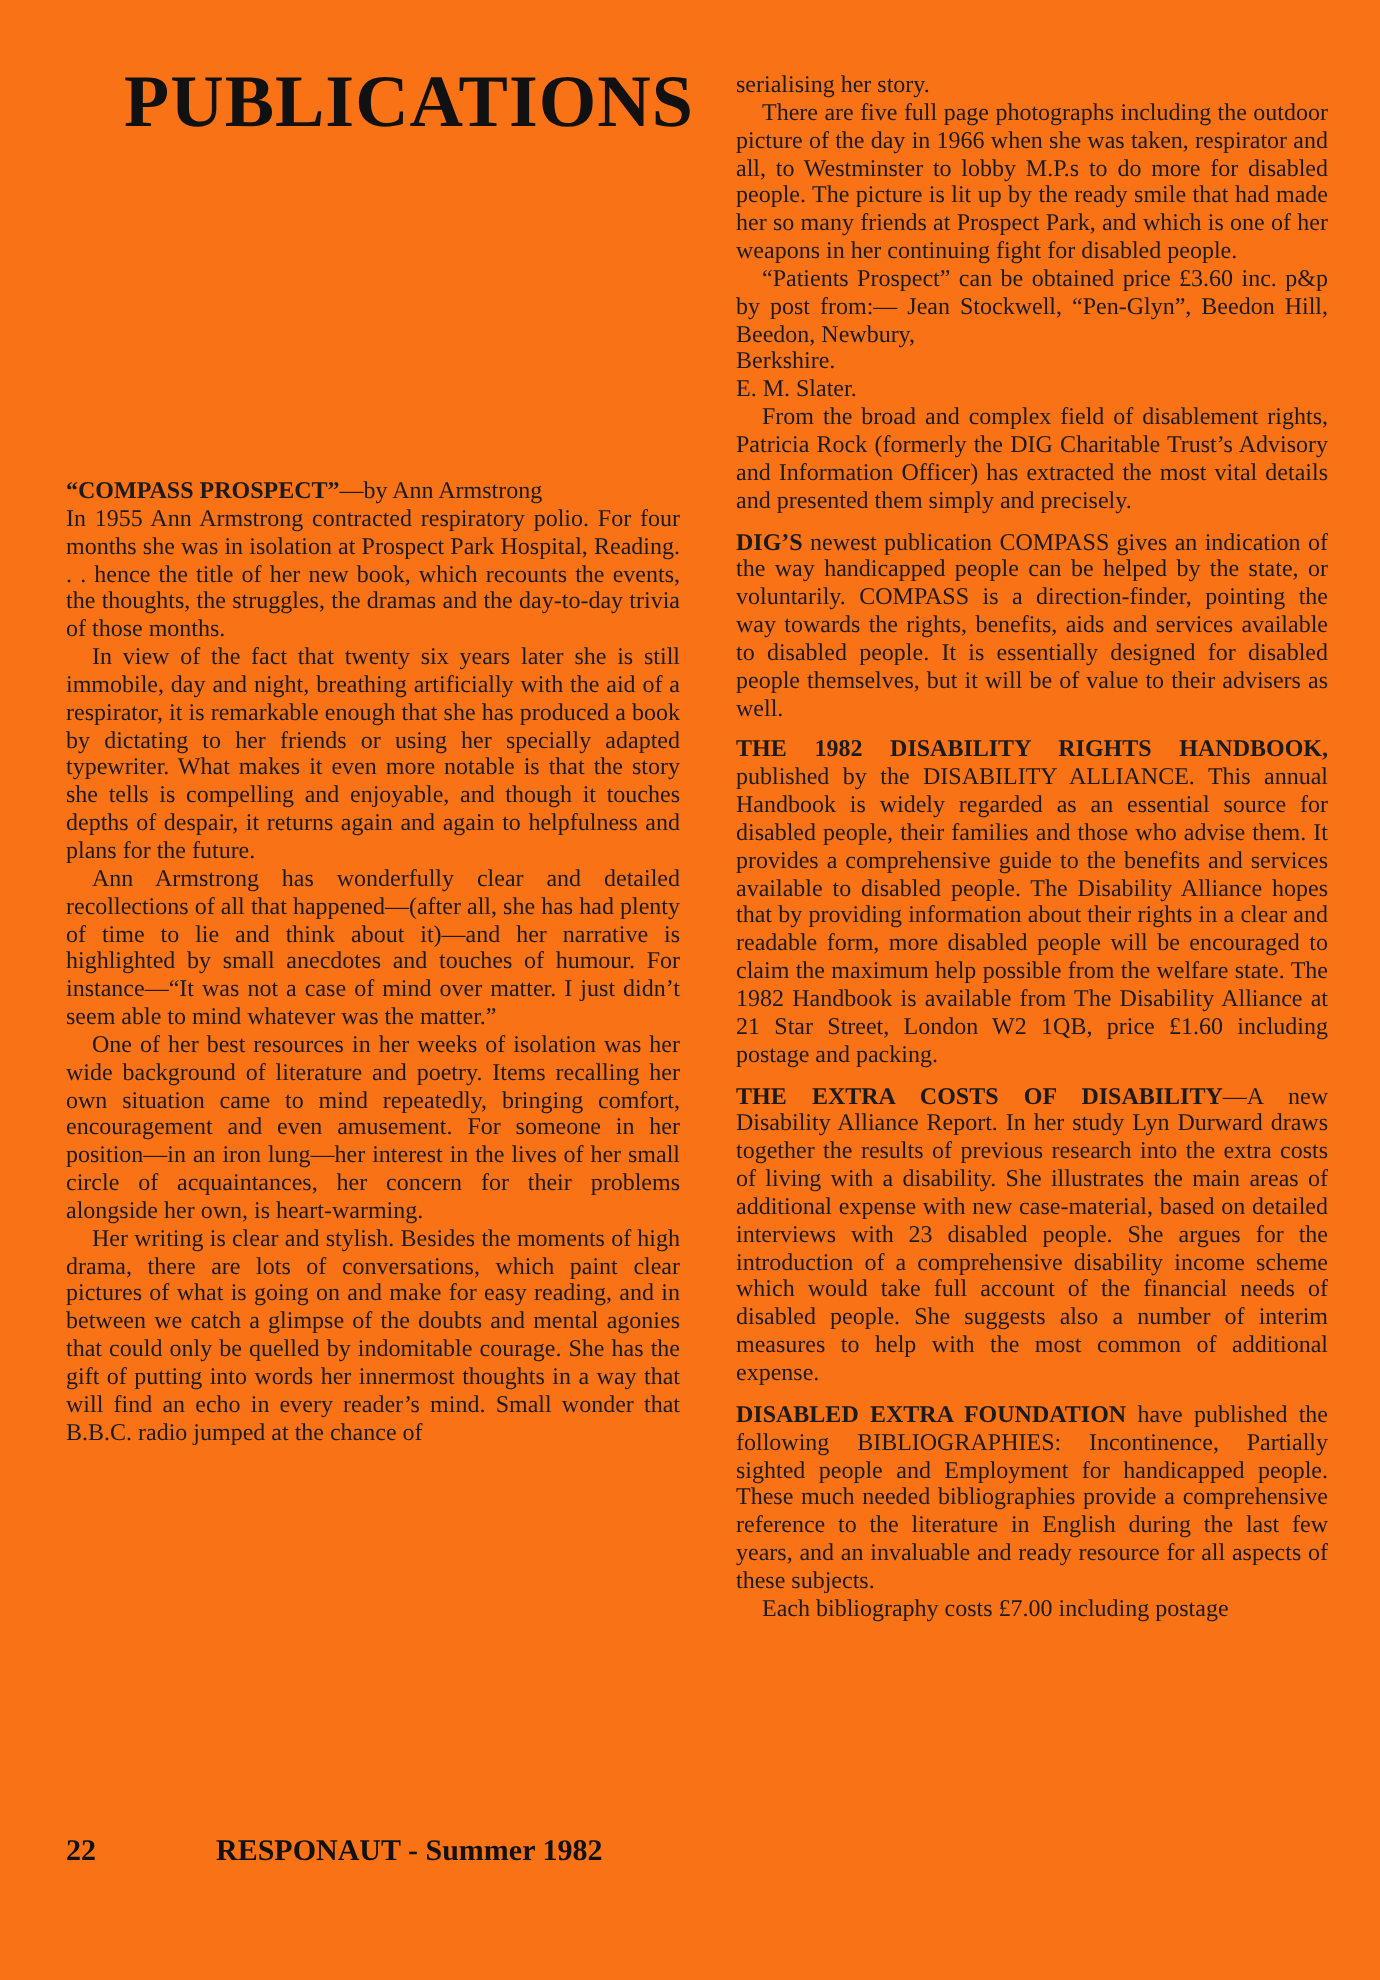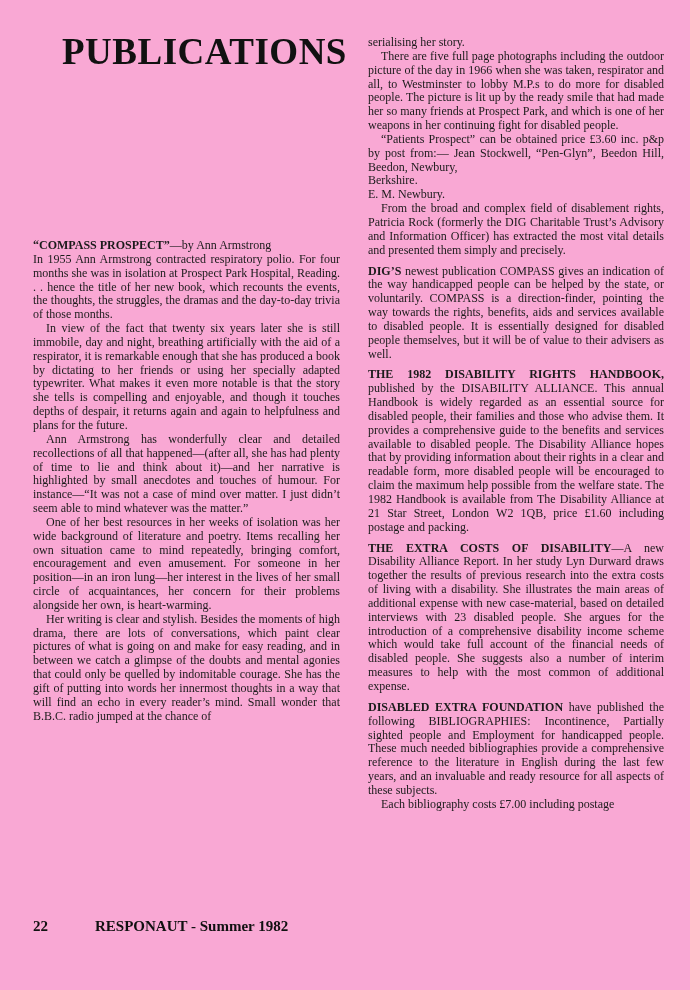--- a/index.html
+++ b/index.html
@@ -4,21 +4,21 @@
 <style>
   html, body {
     margin: 0;
     padding: 0;
     background: #e8e8e8;
   }
   .page {
     position: relative;
     width: 690px;
     height: 990px;
-    background: #f9a8d4;
+    background: #f97316;
     overflow: hidden;
     font-family: "Liberation Serif", serif;
     color: #1b1b1b;
   }
   .page-title {
     position: absolute;
     left: 62px;
     top: 30px;
     margin: 0;
     font-family: "Liberation Serif", serif;
@@ -61,21 +61,21 @@
   .page-footer {
     position: absolute;
     left: 33px;
     top: 918px;
     width: 307px;
     font-family: "Liberation Serif", serif;
     font-weight: bold;
     font-size: 15px;
     color: #111;
   }
-  .journal-title { margin-left: 47px; }
+  .journal-title { margin-left: 60px; }
 </style>
 </head>
 <body>
 
 <div class="page">
 
   <h1 class="page-title">PUBLICATIONS</h1>
 
   <div class="article article-left" id="left-col">
       <p class="para"><b>“COMPASS PROSPECT”</b>—by Ann Armstrong<br>In 1955 Ann Armstrong contracted respiratory polio. For four months she was in isolation at Prospect Park Hospital, Reading. . . hence the title of her new book, which recounts the events, the thoughts, the struggles, the dramas and the day-to-day trivia of those months.</p>
@@ -83,21 +83,21 @@
       <p class="para indent">Ann Armstrong has wonderfully clear and detailed recollections of all that happened—(after all, she has had plenty of time to lie and think about it)—and her narrative is highlighted by small anecdotes and touches of humour. For instance—“It was not a case of mind over matter. I just didn’t seem able to mind whatever was the matter.”</p>
       <p class="para indent">One of her best resources in her weeks of isolation was her wide background of literature and poetry. Items recalling her own situation came to mind repeatedly, bringing comfort, encouragement and even amusement. For someone in her position—in an iron lung—her interest in the lives of her small circle of acquaintances, her concern for their problems alongside her own, is heart-warming.</p>
       <p class="para indent">Her writing is clear and stylish. Besides the moments of high drama, there are lots of conversations, which paint clear pictures of what is going on and make for easy reading, and in between we catch a glimpse of the doubts and mental agonies that could only be quelled by indomitable courage. She has the gift of putting into words her innermost thoughts in a way that will find an echo in every reader’s mind. Small wonder that B.B.C. radio jumped at the chance of</p>
     </div>
 
   <div class="article article-right" id="right-col">
       <p class="para">serialising her story.</p>
       <p class="para indent">There are five full page photographs including the outdoor picture of the day in 1966 when she was taken, respirator and all, to Westminster to lobby M.P.s to do more for disabled people. The picture is lit up by the ready smile that had made her so many friends at Prospect Park, and which is one of her weapons in her continuing fight for disabled people.</p>
       <p class="para indent">“Patients Prospect” can be obtained price £3.60 inc. p&amp;p by post from:— Jean Stockwell, “Pen-Glyn”, Beedon Hill, Beedon, Newbury,<span class="sig-line">
           <span>Berkshire.</span>
-          <span>E. M. Newbury.</span>
+          <span>E. M. Slater.</span>
         </span></p>
       <p class="para indent">From the broad and complex field of disablement rights, Patricia Rock (formerly the DIG Charitable Trust’s Advisory and Information Officer) has extracted the most vital details and presented them simply and precisely.</p>
       <p class="para gap"><b>DIG’S</b> newest publication COMPASS gives an indication of the way handicapped people can be helped by the state, or voluntarily. COMPASS is a direction-finder, pointing the way towards the rights, benefits, aids and services available to disabled people. It is essentially designed for disabled people themselves, but it will be of value to their advisers as well.</p>
       <p class="para gap"><b>THE 1982 DISABILITY RIGHTS HANDBOOK,</b> published by the DISABILITY ALLIANCE. This annual Handbook is widely regarded as an essential source for disabled people, their families and those who advise them. It provides a comprehensive guide to the benefits and services available to disabled people. The Disability Alliance hopes that by providing information about their rights in a clear and readable form, more disabled people will be encouraged to claim the maximum help possible from the welfare state. The 1982 Handbook is available from The Disability Alliance at 21 Star Street, London W2 1QB, price £1.60 including postage and packing.</p>
       <p class="para gap"><b>THE EXTRA COSTS OF DISABILITY</b>—A new Disability Alliance Report. In her study Lyn Durward draws together the results of previous research into the extra costs of living with a disability. She illustrates the main areas of additional expense with new case-material, based on detailed interviews with 23 disabled people. She argues for the introduction of a comprehensive disability income scheme which would take full account of the financial needs of disabled people. She suggests also a number of interim measures to help with the most common of additional expense.</p>
       <p class="para gap"><b>DISABLED EXTRA FOUNDATION</b> have published the following BIBLIOGRAPHIES: Incontinence, Partially sighted people and Employment for handicapped people. These much needed bibliographies provide a comprehensive reference to the literature in English during the last few years, and an invaluable and ready resource for all aspects of these subjects.</p>
       <p class="para indent">Each bibliography costs £7.00 including postage</p>
     </div>
 
   <div class="page-footer">

